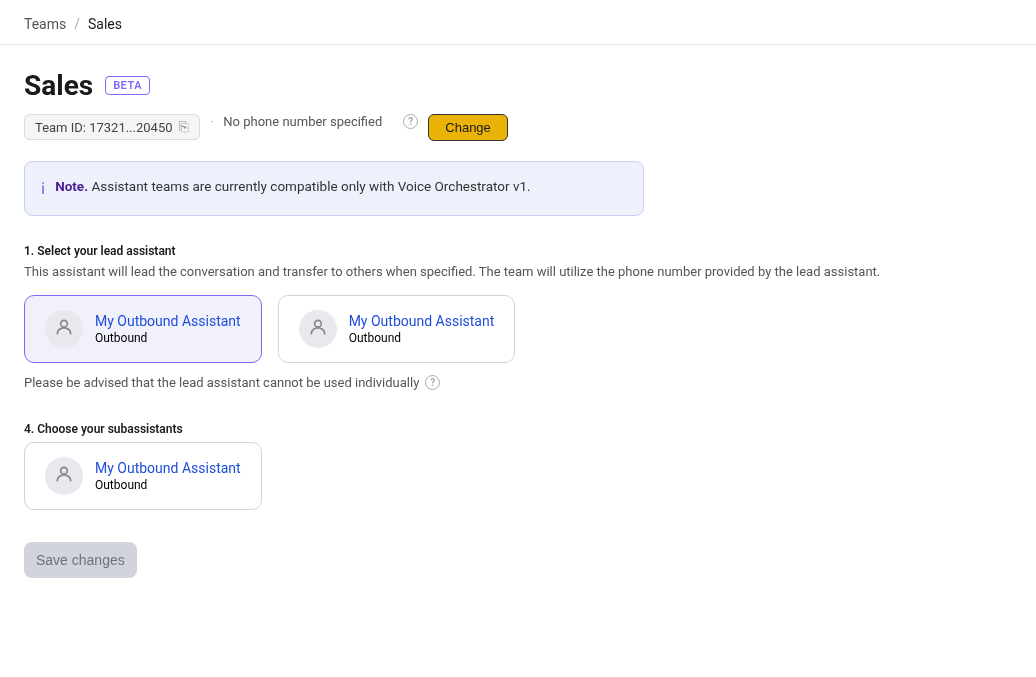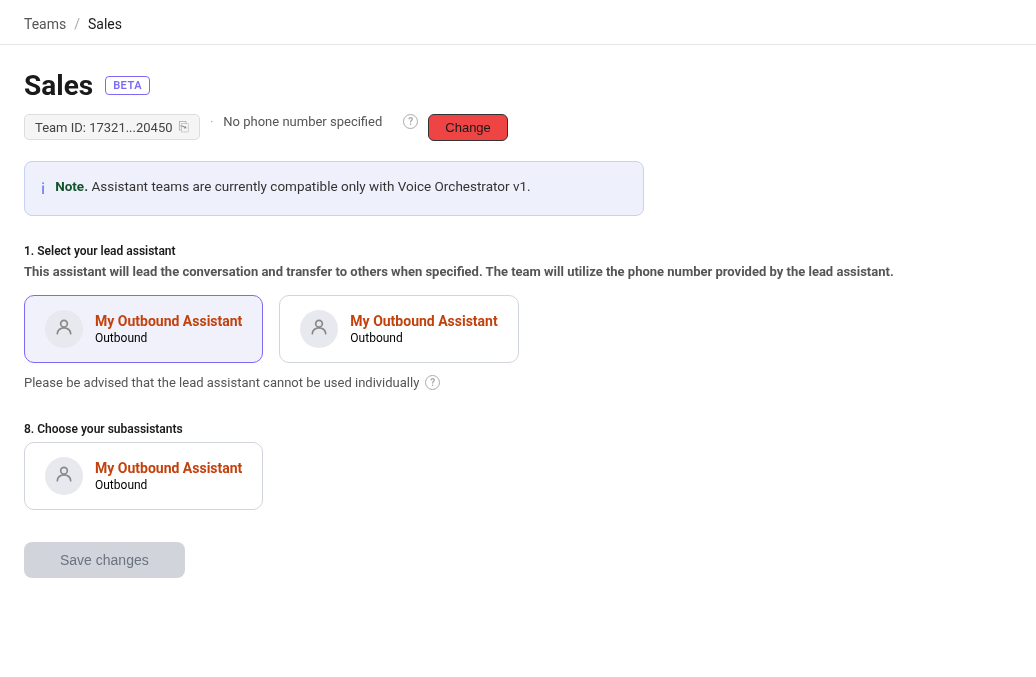--- a/index.html
+++ b/index.html
@@ -100,21 +100,21 @@
       height: 15px;
       border-radius: 50%;
       border: 1.5px solid #aaa;
       color: #aaa;
       font-size: 10px;
       font-weight: bold;
       cursor: pointer;
     }
     .change-btn {
       border: 1.5px solid #333;
-      background: #ef4444;
+      background: #eab308;
       color: #1a1a1a;
       border-radius: 6px;
       padding: 5px 16px;
       font-size: 13px;
       cursor: pointer;
       font-weight: 500;
     }
     .note-box {
       display: flex;
       align-items: flex-start;
@@ -128,32 +128,31 @@
       font-size: 13.5px;
       color: #333;
       line-height: 1.5;
     }
     .note-icon {
       color: #5b6af0;
       font-size: 16px;
       margin-top: 1px;
       flex-shrink: 0;
     }
-    .note-text strong { color: #14532d; }
+    .note-text strong { color: #4c1d95; }
     .section-title {
       font-size: 12px;
       font-weight: 600;
       color: #1a1a1a;
       margin-bottom: 6px;
     }
     .section-subtitle {
       font-size: 13px;
       color: #555;
       margin-bottom: 16px;
-      font-weight: bold;
     }
     .assistant-cards-row {
       display: flex;
       gap: 16px;
       flex-wrap: wrap;
       margin-bottom: 12px;
     }
     .assistant-card {
       display: flex;
       align-items: center;
@@ -181,22 +180,22 @@
       justify-content: center;
       flex-shrink: 0;
     }
     .avatar-icon {
       font-size: 18px;
       color: #888;
     }
     .card-info {}
     .card-name {
       font-size: 14px;
-      font-weight: 700;
-      color: #c2410c;
+      font-weight: 400;
+      color: #1d4ed8;
       margin-bottom: 2px;
     }
     .card-type {
       font-size: 12px;
       color: #000000;
     }
     .lead-note {
       display: flex;
       align-items: flex-start;
       gap: 6px;
@@ -209,21 +208,21 @@
       display: flex;
       gap: 16px;
       flex-wrap: wrap;
       margin-bottom: 32px;
     }
     .save-btn {
       background: #d1d5db;
       color: #6b7280;
       border: none;
       border-radius: 8px;
-      padding: 10px 36px;
+      padding: 10px 12px;
       font-size: 14px;
       font-weight: 500;
       cursor: not-allowed;
     }
   </style>
 </head>
 <body>
 
 <div class="page-container">
   
@@ -296,21 +295,21 @@
     </div>
       </div>
     <div class="lead-note">
       <span>Please be advised that the lead assistant cannot be used individually</span>
       <span class="help-icon">?</span>
     </div>
   </div>
 
   
   <div class="section-2">
-    <div class="section-title">8. Choose your subassistants</div>
+    <div class="section-title">4. Choose your subassistants</div>
     <div class="subassistant-cards" id="sub-cards">
         <div class="assistant-card">
       <div class="avatar-circle">
         <span class="avatar-icon">
           <svg width="20" height="20" viewBox="0 0 24 24" fill="none" stroke="#888" stroke-width="2" stroke-linecap="round" stroke-linejoin="round">
             <circle cx="12" cy="8" r="4"></circle>
             <path d="M4 20c0-4 3.6-7 8-7s8 3 8 7"></path>
           </svg>
         </span>
       </div>

